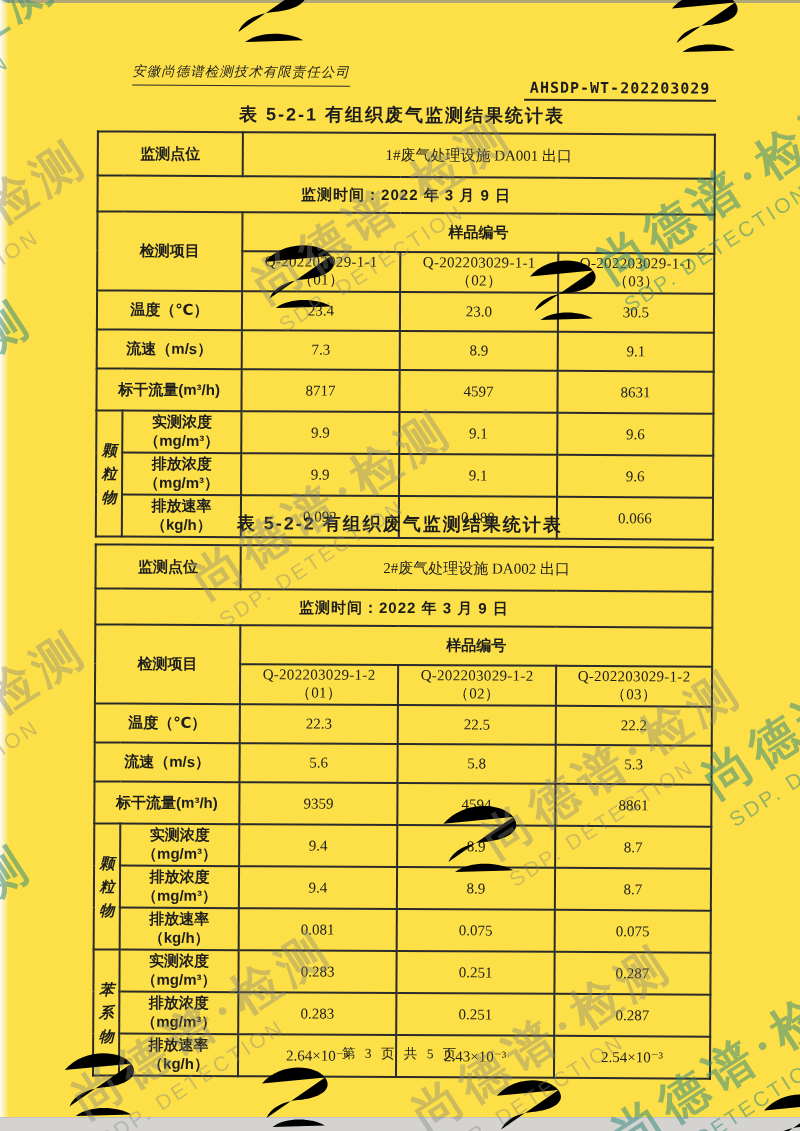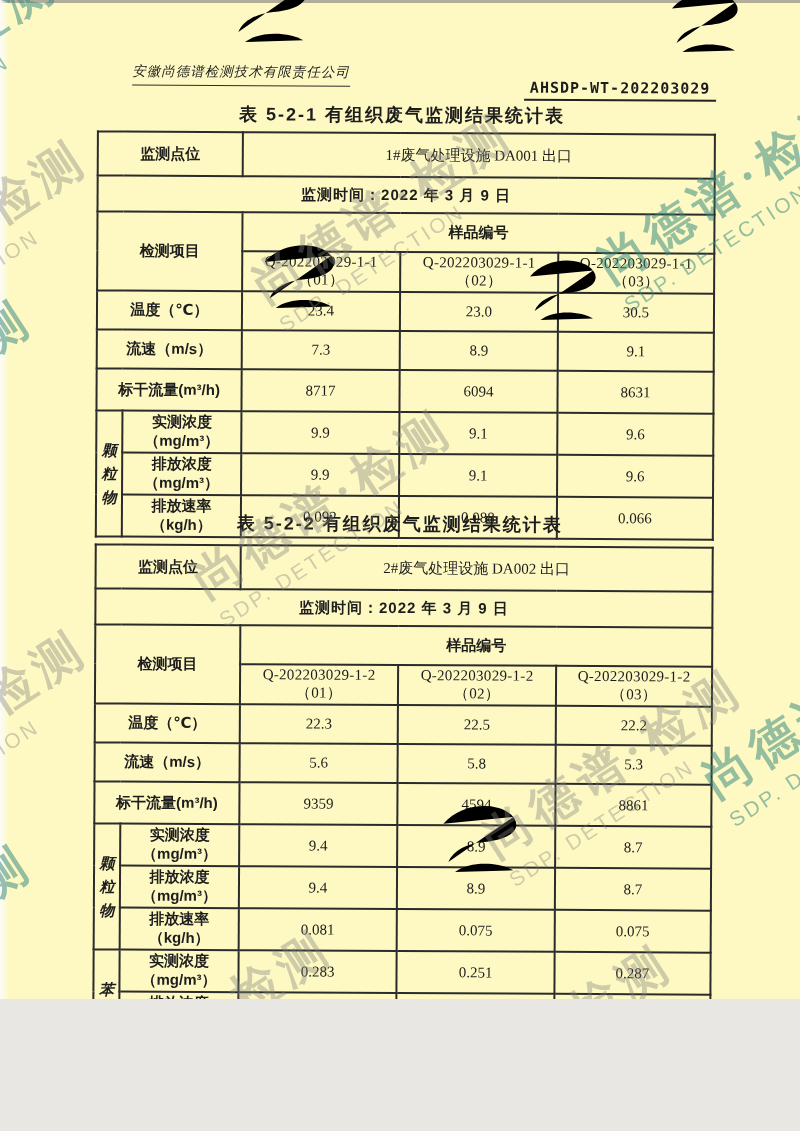--- a/index.html
+++ b/index.html
@@ -1,16 +1,16 @@
 <!DOCTYPE html>
 <html><head>
 <meta charset="utf-8">
 <style>
   html,body{margin:0;padding:0;background:#e8e7e3;}
-  #page{position:relative;width:800px;height:999px;background:#fef9c3;overflow:hidden;
+  #page{position:relative;width:800px;height:1131px;background:#fde047;overflow:hidden;
         font-family:"Liberation Serif","DejaVu Serif",serif;color:#1d1d1d;}
   #content{position:absolute;inset:0;transform:rotate(.3deg);transform-origin:400px 500px;}
 
   
   .edge-top{position:absolute;left:0;top:0;width:100%;height:3px;background:#8e8e8a;opacity:.7;}
   .edge-bottom{position:absolute;left:0;top:1117px;width:100%;height:14px;background:#d4d3cf;border-top:1px solid #c2c1bd;}
   .edge-left{position:absolute;left:0;top:0;width:9px;height:1117px;background:linear-gradient(90deg,#fcfbf8,rgba(252,251,248,0));}
 
   
   .company{position:absolute;left:130px;top:64px;font-size:13.5px;letter-spacing:1px;
@@ -100,21 +100,21 @@
       </tr>
       <tr class="r-d">
         <td colspan="2" class="lbl">流速（m/s）</td>
         <td>7.3</td>
         <td>8.9</td>
         <td>9.1</td>
       </tr>
       <tr class="r-d2">
         <td colspan="2" class="lbl">标干流量(m³/h)</td>
         <td>8717</td>
-        <td>6094</td>
+        <td>4597</td>
         <td>8631</td>
       </tr>
       <tr class="r-d2">
         <td rowspan="3" class="grp">颗粒物</td>
         <td class="lbl">实测浓度（mg/m³）</td>
         <td>9.9</td>
         <td>9.1</td>
         <td>9.6</td>
       </tr>
       <tr class="r-d2">

